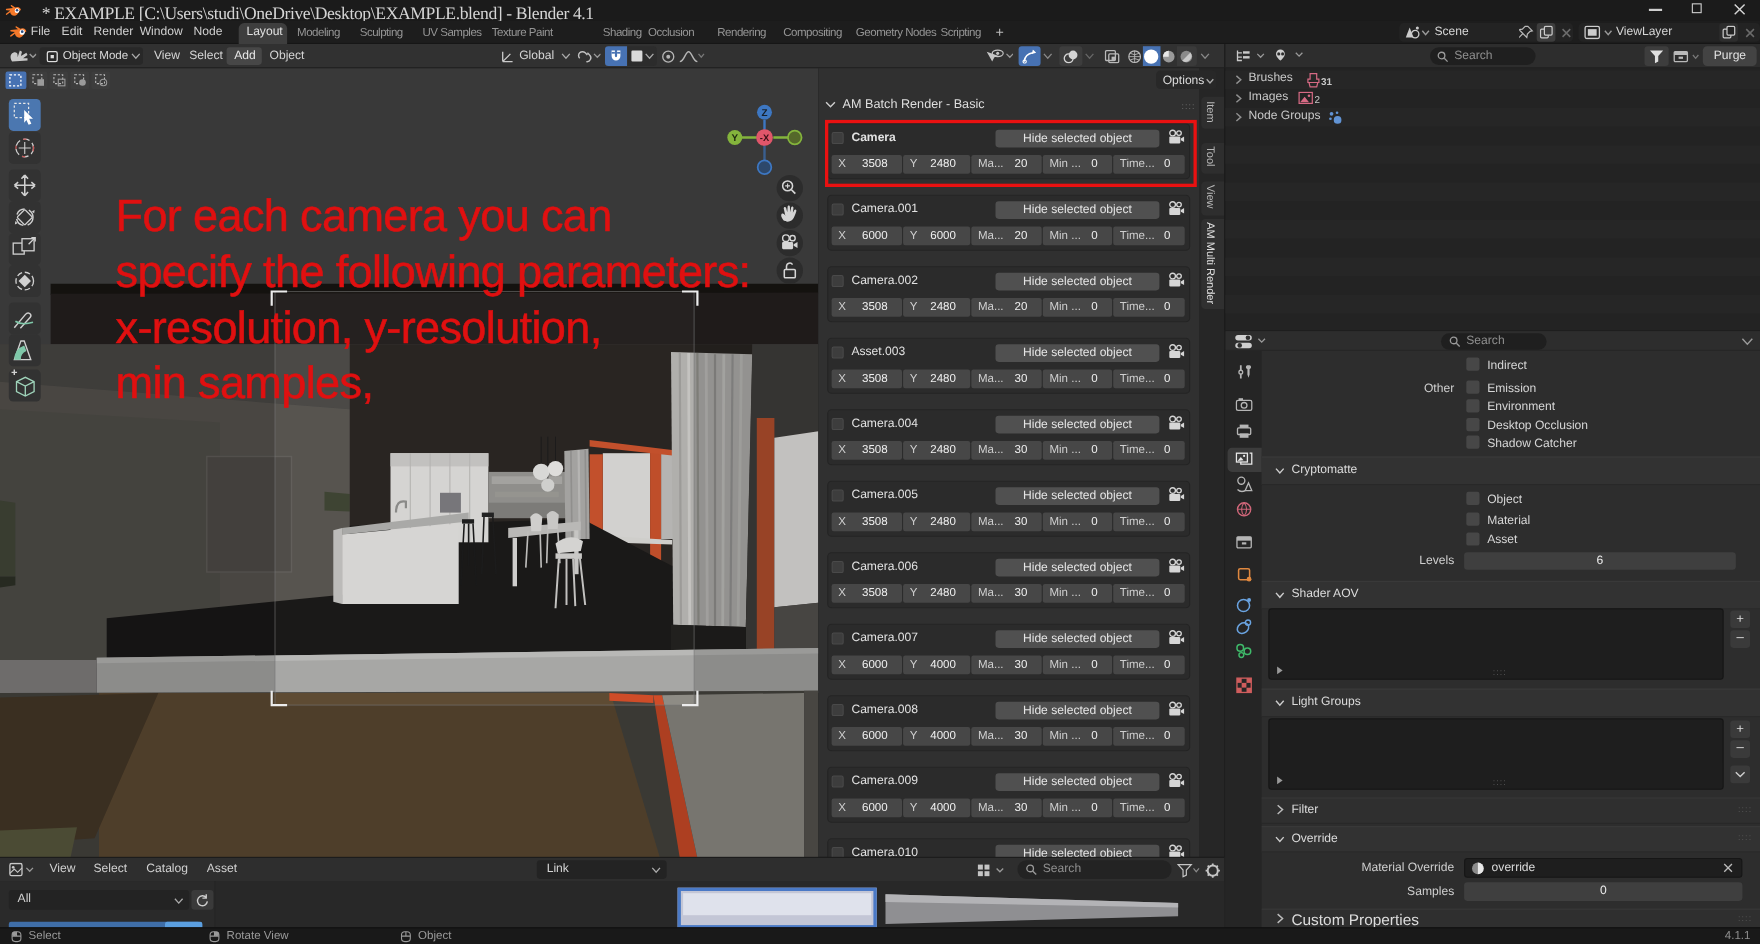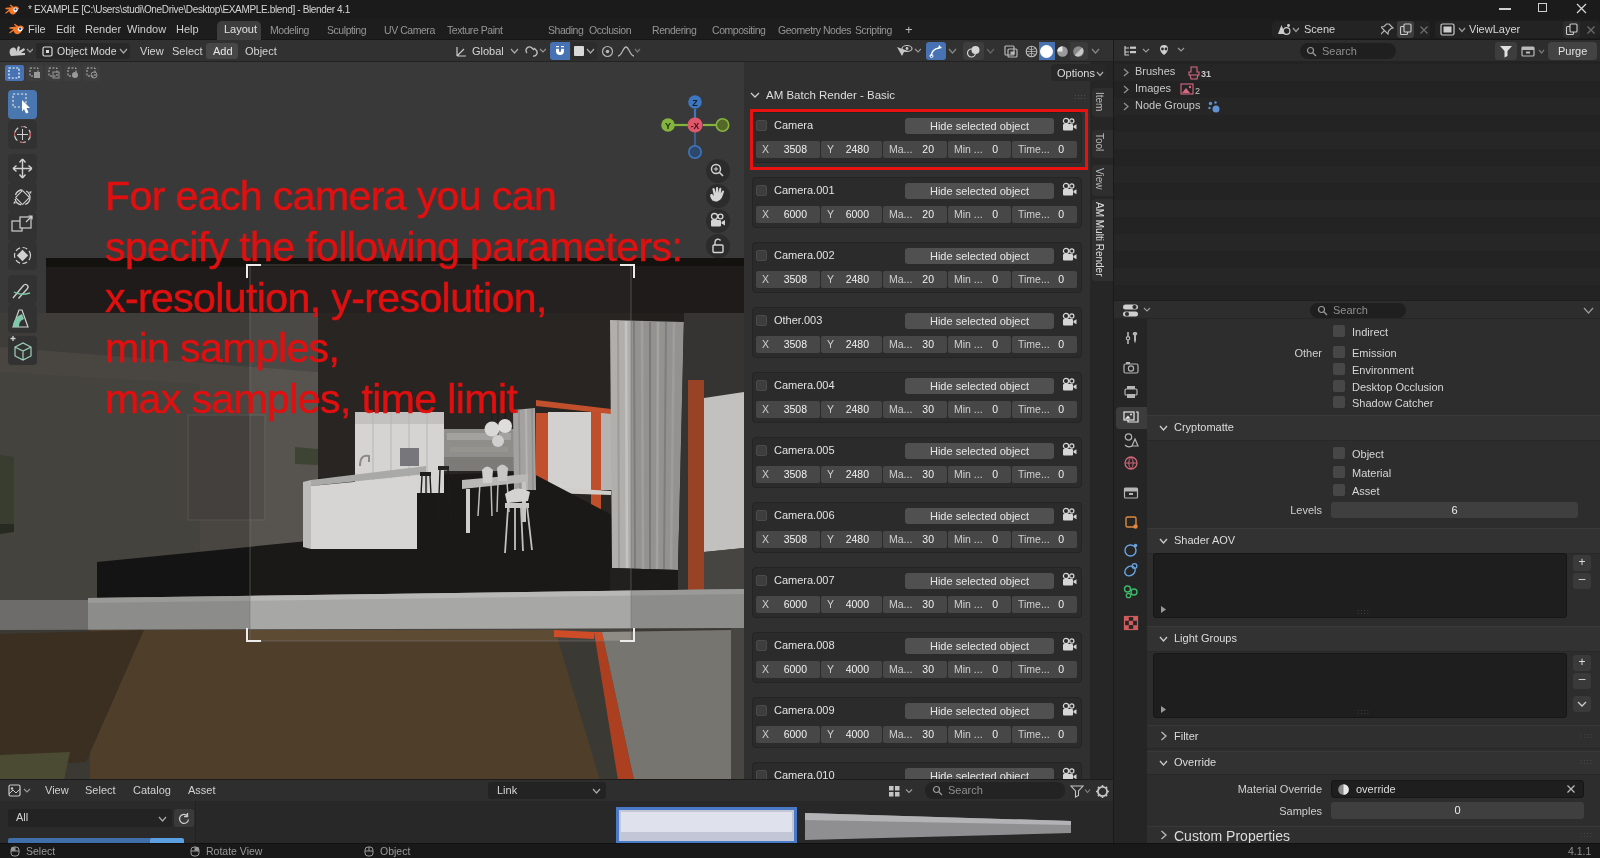--- a/index.html
+++ b/index.html
@@ -9,44 +9,44 @@
 </style></head>
 <body>
 <div class="abs" style="left:0;top:0;width:1600px;height:858px;background:#1d1d1d;">
 
 <div class="abs" style="left:0;top:0;width:1600px;height:19px;background:#1b1b1b;">
  <svg class="abs" style="left:5px;top:3px" width="15" height="13" viewBox="0 0 22 18">
 <path d="M20.6 8.4c-.3-2.3-2.3-4.1-4.7-4.1-1 0-2 .3-2.8.9L8.5 2.1c-.4-.3-1-.3-1.3 0-.4.4-.3 1 .1 1.3l2.8 2.2-8.8 1c-.5.1-.9.5-.9 1s.4.9.9 1l4.9.5-5.5 4.2c-.4.3-.5.9-.2 1.3.3.4.9.5 1.3.2l4.5-3.4c.3 2.7 2.6 4.8 5.4 4.8 3 0 5.4-2.4 5.4-5.4 0-.2 0-.3 0-.4z" fill="#f5792a"></path>
 <circle cx="15.4" cy="9.3" r="3.2" fill="#fff"></circle>
         <circle cx="15.4" cy="8.7" r="1.7" fill="#2a4f87"></circle>
 </svg>
- <div class="abs txt" style="left:28px;top:4px;color:#d5d5d5;font-size:10px;letter-spacing:-0.35px;">* EXAMPLE [C:\Users\studi\OneDrive\Desktop\EXAMPLE.blend] - Blender 4.1</div>
+ <div class="abs txt" style="left:38px;top:4px;color:#d5d5d5;font-size:16px;letter-spacing:-0.35px;font-family:Liberation Serif, serif;">* EXAMPLE [C:\Users\studi\OneDrive\Desktop\EXAMPLE.blend] - Blender 4.1</div>
  <div class="abs" style="left:1499px;top:8px;width:12px;height:1.5px;background:#cfcfcf;"></div>
  <div class="abs" style="left:1538px;top:3px;width:9px;height:9px;border:1.3px solid #cfcfcf;"></div>
  <svg class="abs" style="left:1575px;top:2px" width="13" height="13" viewBox="0 0 13 13">
         <path d="M2 2 L11 11 M11 2 L2 11" stroke="#d5d5d5" stroke-width="1.3"></path>
       </svg>
 </div>
 
 <div class="abs" style="left:0;top:19px;width:1600px;height:21px;background:#1d1d1d;border-bottom:1px solid #161616;">
 <svg class="abs" style="left:9px;top:3px" width="16" height="14" viewBox="0 0 22 18">
 <path d="M20.6 8.4c-.3-2.3-2.3-4.1-4.7-4.1-1 0-2 .3-2.8.9L8.5 2.1c-.4-.3-1-.3-1.3 0-.4.4-.3 1 .1 1.3l2.8 2.2-8.8 1c-.5.1-.9.5-.9 1s.4.9.9 1l4.9.5-5.5 4.2c-.4.3-.5.9-.2 1.3.3.4.9.5 1.3.2l4.5-3.4c.3 2.7 2.6 4.8 5.4 4.8 3 0 5.4-2.4 5.4-5.4 0-.2 0-.3 0-.4z" fill="#f5792a"></path>
 <circle cx="15.4" cy="9.3" r="3.2" fill="#fff"></circle>
         <circle cx="15.4" cy="8.7" r="1.7" fill="#2a4f87"></circle>
 </svg>
 <div class="abs txt" style="left:28px;top:4px;color:#d0d0d0;">File</div>
 <div class="abs txt" style="left:56px;top:4px;color:#d0d0d0;">Edit</div>
 <div class="abs txt" style="left:85px;top:4px;color:#d0d0d0;">Render</div>
 <div class="abs txt" style="left:127px;top:4px;color:#d0d0d0;">Window</div>
-<div class="abs txt" style="left:176px;top:4px;color:#d0d0d0;">Help</div>
+<div class="abs txt" style="left:176px;top:4px;color:#d0d0d0;">Node</div>
 <div class="abs" style="left:217px;top:2px;width:44px;height:19px;background:#3e3e3e;border-radius:5px 5px 0 0;"></div>
 <div class="abs txt" style="left:224px;top:4px;color:#e0e0e0;">Layout</div>
 <div class="abs" style="left:270px;top:5px;color:#959595;font-size:10.5px;letter-spacing:-0.45px;white-space:nowrap;">Modeling</div>
 <div class="abs" style="left:327px;top:5px;color:#959595;font-size:10.5px;letter-spacing:-0.45px;white-space:nowrap;">Sculpting</div>
-<div class="abs" style="left:384px;top:5px;color:#959595;font-size:10.5px;letter-spacing:-0.45px;white-space:nowrap;">UV Camera</div>
+<div class="abs" style="left:384px;top:5px;color:#959595;font-size:10.5px;letter-spacing:-0.45px;white-space:nowrap;">UV Samples</div>
 <div class="abs" style="left:447px;top:5px;color:#959595;font-size:10.5px;letter-spacing:-0.45px;white-space:nowrap;">Texture Paint</div>
 <div class="abs" style="left:520px;top:5px;color:#959595;font-size:10.5px;letter-spacing:-0.45px;white-space:nowrap;margin-left:28px;">Shading</div>
 <div class="abs" style="left:589px;top:5px;color:#959595;font-size:10.5px;letter-spacing:-0.45px;white-space:nowrap;">Occlusion</div>
 <div class="abs" style="left:652px;top:5px;color:#959595;font-size:10.5px;letter-spacing:-0.45px;white-space:nowrap;">Rendering</div>
 <div class="abs" style="left:712px;top:5px;color:#959595;font-size:10.5px;letter-spacing:-0.45px;white-space:nowrap;">Compositing</div>
 <div class="abs" style="left:778px;top:5px;color:#959595;font-size:10.5px;letter-spacing:-0.45px;white-space:nowrap;">Geometry Nodes</div>
 <div class="abs" style="left:855px;top:5px;color:#959595;font-size:10.5px;letter-spacing:-0.45px;white-space:nowrap;">Scripting</div>
 <div class="abs txt" style="left:905px;top:3px;color:#bbb;font-size:13px;">+</div>
 
 <div class="abs" style="left:1272px;top:2px;width:158px;height:17px;background:#232323;border-radius:4px;"></div>
@@ -428,34 +428,33 @@
         <rect x="1" y="1" width="8" height="8" fill="none" stroke="#b9b9b9" stroke-width="1" stroke-dasharray="2 1.5"></rect>
         <circle cx="8" cy="8" r="3" fill="none" stroke="#9a9a9a"></circle>
       </svg>
 </div>
 
 <div class="abs" style="left:105px;top:171px;font-size:41px;line-height:50.8px;color:#e01010;-webkit-text-stroke:0.5px #e01010;letter-spacing:-0.6px;white-space:nowrap;">
 <div>For each camera you can</div>
 <div>specify the following parameters:</div>
 <div>x-resolution, y-resolution,</div>
 <div>min samples,</div>
-<div>max samples, time limit</div>
 </div>
 
 <div class="abs" style="left:744px;top:62px;width:346px;height:717px;background:#303030;overflow:hidden;">
 
 <svg class="abs" style="left:6px;top:29px" width="10" height="8" viewBox="0 0 10 8">
         <path d="M1 2 l4 4 4 -4" stroke="#ccc" stroke-width="1.3" fill="none"></path>
       </svg>
 <div class="abs" style="left:22px;top:27px;font-size:11.5px;color:#dedede;white-space:nowrap;">AM Batch Render - Basic</div>
 <div class="abs" style="left:330px;top:30px;width:10px;height:8px;color:#6a6a6a;font-size:8px;letter-spacing:1px;">::::</div>
 
 <div class="abs" style="left:8px;top:50px;width:330px;height:51px;background:#2b2b2b;border:1px solid #242424;border-radius:4px;"></div>
 <div class="abs" style="left:12px;top:58px;width:11px;height:11px;background:#3d3d3d;border:1px solid #4a4a4a;border-radius:2px;"></div>
-<div class="abs txt" style="left:30px;top:57px;color:#e2e2e2;">Camera</div>
+<div class="abs txt" style="left:30px;top:57px;color:#e2e2e2;font-weight:bold;">Camera</div>
 <div class="abs" style="left:161px;top:56px;width:149px;height:16px;background:#505050;border-radius:3px;text-align:center;color:#e5e5e5;font-size:11px;line-height:16px;">Hide selected object</div>
 <svg class="abs" style="left:317px;top:55px" width="16" height="16" viewBox="0 0 16 16">
  <circle cx="5" cy="4" r="2.6" fill="none" stroke="#d6d6d6" stroke-width="1.2"></circle>
  <circle cx="10.8" cy="4" r="2.1" fill="none" stroke="#d6d6d6" stroke-width="1.2"></circle>
  <rect x="2" y="7" width="10" height="6.5" rx="1" fill="#d6d6d6"></rect>
  <path d="M12.5 9 l3 -1.8 v5 l-3 -1.8z" fill="#d6d6d6"></path>
 </svg>
 <div class="abs" style="left:12px;top:79px;width:64px;height:17px;background:#474747;border-radius:2px;"></div>
 <div class="abs" style="left:18px;top:81px;font-size:10.5px;color:#cfcfcf;">X</div>
 <div class="abs" style="right:283px;top:81px;font-size:10.5px;color:#f0f0f0;">3508</div>
@@ -516,21 +515,21 @@
 <div class="abs" style="left:145px;top:211px;font-size:10.5px;color:#cfcfcf;">Ma...</div>
 <div class="abs" style="right:156px;top:211px;font-size:10.5px;color:#f0f0f0;">20</div>
 <div class="abs" style="left:204px;top:209px;width:63px;height:17px;background:#474747;border-radius:2px;"></div>
 <div class="abs" style="left:210px;top:211px;font-size:10.5px;color:#cfcfcf;">Min ...</div>
 <div class="abs" style="right:92px;top:211px;font-size:10.5px;color:#f0f0f0;">0</div>
 <div class="abs" style="left:268px;top:209px;width:65px;height:17px;background:#474747;border-radius:2px;"></div>
 <div class="abs" style="left:274px;top:211px;font-size:10.5px;color:#cfcfcf;">Time...</div>
 <div class="abs" style="right:26px;top:211px;font-size:10.5px;color:#f0f0f0;">0</div>
 <div class="abs" style="left:8px;top:245px;width:330px;height:51px;background:#2b2b2b;border:1px solid #242424;border-radius:4px;"></div>
 <div class="abs" style="left:12px;top:253px;width:11px;height:11px;background:#3d3d3d;border:1px solid #4a4a4a;border-radius:2px;"></div>
-<div class="abs txt" style="left:30px;top:252px;color:#e2e2e2;">Other.003</div>
+<div class="abs txt" style="left:30px;top:252px;color:#e2e2e2;">Asset.003</div>
 <div class="abs" style="left:161px;top:251px;width:149px;height:16px;background:#505050;border-radius:3px;text-align:center;color:#e5e5e5;font-size:11px;line-height:16px;">Hide selected object</div>
 <svg class="abs" style="left:317px;top:250px" width="16" height="16" viewBox="0 0 16 16">
  <circle cx="5" cy="4" r="2.6" fill="none" stroke="#d6d6d6" stroke-width="1.2"></circle>
  <circle cx="10.8" cy="4" r="2.1" fill="none" stroke="#d6d6d6" stroke-width="1.2"></circle>
  <rect x="2" y="7" width="10" height="6.5" rx="1" fill="#d6d6d6"></rect>
  <path d="M12.5 9 l3 -1.8 v5 l-3 -1.8z" fill="#d6d6d6"></path>
 </svg>
 <div class="abs" style="left:12px;top:274px;width:64px;height:17px;background:#474747;border-radius:2px;"></div>
 <div class="abs" style="left:18px;top:276px;font-size:10.5px;color:#cfcfcf;">X</div>
 <div class="abs" style="right:283px;top:276px;font-size:10.5px;color:#f0f0f0;">3508</div>

